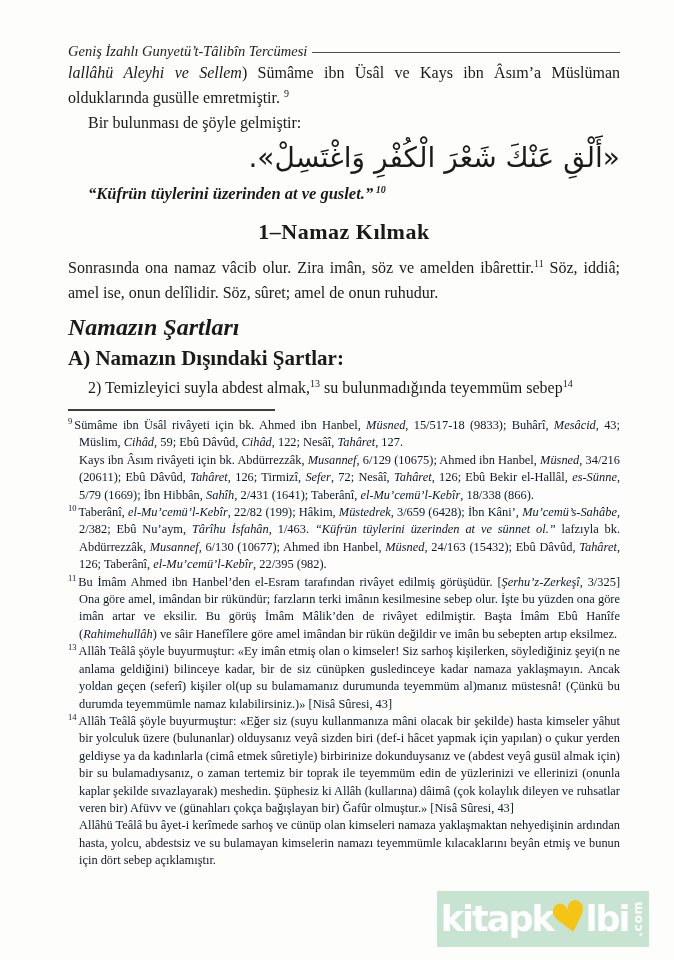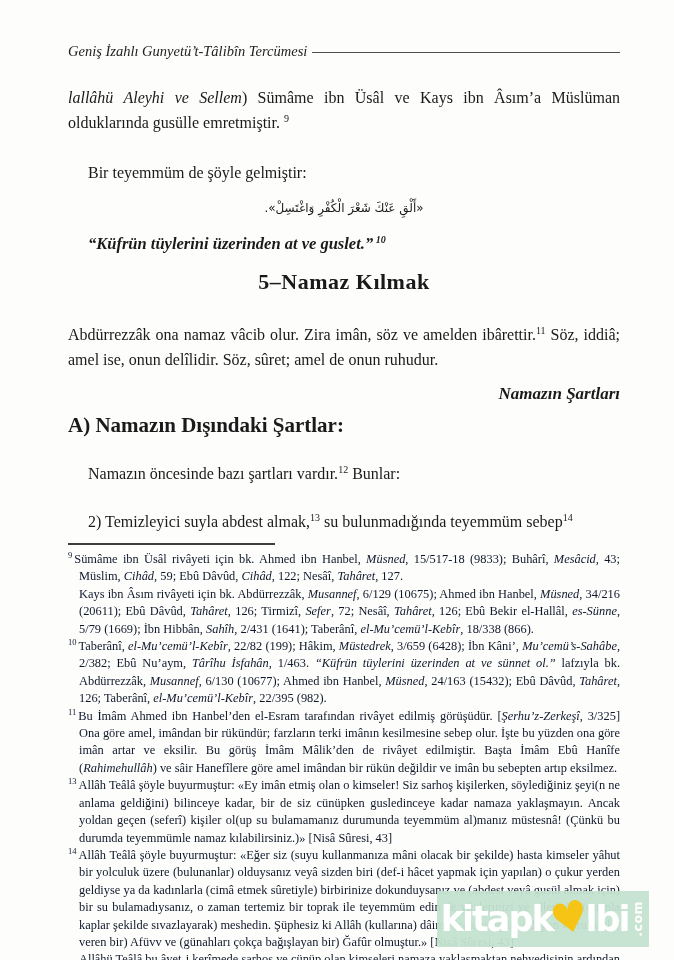--- a/index.html
+++ b/index.html
@@ -11,32 +11,32 @@
     padding:42px 54px 0 68px;
     font-family:"Liberation Serif", serif;
     color:#1a1a1a;
     overflow:hidden;
   }
   
   .header{display:flex;align-items:center;font-style:italic;font-size:14.5px;color:#222;line-height:18px;text-align:center;}
   .header-rule{flex:1;height:0;border-top:1.5px solid #4e4e4e;margin-left:5px;margin-top:3px;}
 
   
-  .blk{font-size:16px;line-height:25px;text-align:justify;margin-top:25px;}
+  .blk{font-size:16px;line-height:25px;text-align:justify;}
   .p-indent{text-align:left;text-indent:20px;}
   .p-tight{text-align:left;text-indent:20px;line-height:23px;}
   .arabic{
     font-family:"DejaVu Sans", sans-serif;
-    direction:rtl;text-align:center;
-    font-size:12px;line-height:42px;
+    direction:rtl;
+    font-size:28px;line-height:42px;
     margin:2px 0 0 0;
   }
   .quote{font-weight:bold;font-style:italic;text-align:left;padding-left:20px;font-size:16.5px;line-height:26px;margin-top:2px;}
   .h1{font-weight:bold;font-size:22px;line-height:30px;text-align:center;margin:10px 0 8px 0;letter-spacing:0.5px;}
-  .h2{font-weight:bold;font-style:italic;font-size:17px;line-height:24px;text-align:right;margin:10px 0 8px 0;}
+  .h2{font-weight:bold;font-style:italic;font-size:24px;line-height:24px;text-align:left;margin:10px 0 8px 0;}
   .h3{font-weight:bold;font-size:21px;line-height:23px;text-align:left;margin:4px 0 6px 0;}
 
   .run-i{font-style:italic;}
   .run-bi{font-weight:bold;}
   .run-sup{vertical-align:super;font-size:10px;line-height:0;}
   .run-supi{vertical-align:super;font-size:10px;line-height:0;font-style:italic;}
 
   
   .fn-sep{width:207px;border-top:2px solid #3e3e3e;margin:10px 0 6px 0;}
   .footnotes{font-size:12.4px;line-height:17.4px;text-align:justify;color:#0f172a;}
@@ -62,28 +62,27 @@
 
 <div class="page">
 
   <div class="header">
     <span class="header-title">Geniş İzahlı Gunyetü’t-Tâlibîn Tercümesi</span>
     <span class="header-rule"></span>
   </div>
 
   <div class="body-text" id="page-body">
       <div class="blk p"><span class="run-i">lallâhü Aleyhi ve Sellem</span><span class="run">) Sümâme ibn Üsâl ve Kays ibn Âsım’a Müslüman olduklarında gusülle emretmiştir. </span><span class="run-sup">9</span></div>
-      <div class="blk p-indent"><span class="run">Bir teyemmüm de şöyle gelmiştir:</span></div>
+      <div class="blk p-indent"><span class="run">Bir bulunması de şöyle gelmiştir:</span></div>
       <div class="blk arabic" dir="rtl"><span class="run">«أَلْقِ عَنْكَ شَعْرَ الْكُفْرِ وَاغْتَسِلْ».</span></div>
       <div class="blk quote"><span class="run-bi">“Küfrün tüylerini üzerinden at ve guslet.”</span><span class="run-supi"> 10</span></div>
-      <div class="blk h1"><span class="run">5–Namaz Kılmak</span></div>
-      <div class="blk p"><span class="run">Abdürrezzâk ona namaz vâcib olur. Zira imân, söz ve amelden ibârettir.</span><span class="run-sup">11</span><span class="run"> Söz, iddiâ; amel ise, onun delîlidir. Söz, sûret; amel de onun ruhudur.</span></div>
+      <div class="blk h1"><span class="run">1–Namaz Kılmak</span></div>
+      <div class="blk p"><span class="run">Sonrasında ona namaz vâcib olur. Zira imân, söz ve amelden ibârettir.</span><span class="run-sup">11</span><span class="run"> Söz, iddiâ; amel ise, onun delîlidir. Söz, sûret; amel de onun ruhudur.</span></div>
       <div class="blk h2"><span class="run">Namazın Şartları</span></div>
       <div class="blk h3"><span class="run">A) Namazın Dışındaki Şartlar:</span></div>
-      <div class="blk p-tight"><span class="run">Namazın öncesinde bazı şartları vardır.</span><span class="run-sup">12</span><span class="run"> Bunlar:</span></div>
       <div class="blk p-tight"><span class="run">2) Temizleyici suyla abdest almak,</span><span class="run-sup">13</span><span class="run"> su bulunmadığında teyemmüm sebep</span><span class="run-sup">14</span></div>
     </div>
 
   <div class="fn-sep"></div>
 
   <div class="footnotes" id="page-footnotes">
       <div class="fn"><span class="fn-num">9</span><span class="run">Sümâme ibn Üsâl rivâyeti için bk. Ahmed ibn Hanbel, </span><span class="run-i">Müsned</span><span class="run">, 15/517-18 (9833); Buhârî, </span><span class="run-i">Mesâcid</span><span class="run">, 43; Müslim, </span><span class="run-i">Cihâd</span><span class="run">, 59; Ebû Dâvûd, </span><span class="run-i">Cihâd</span><span class="run">, 122; Nesâî, </span><span class="run-i">Tahâret</span><span class="run">, 127.</span></div>
       <div class="fn fn-cont"><span class="run">Kays ibn Âsım rivâyeti için bk. Abdürrezzâk, </span><span class="run-i">Musannef</span><span class="run">, 6/129 (10675); Ahmed ibn Hanbel, </span><span class="run-i">Müsned</span><span class="run">, 34/216 (20611); Ebû Dâvûd, </span><span class="run-i">Tahâret</span><span class="run">, 126; Tirmizî, </span><span class="run-i">Sefer</span><span class="run">, 72; Nesâî, </span><span class="run-i">Tahâret</span><span class="run">, 126; Ebû Bekir el-Hallâl, </span><span class="run-i">es-Sünne</span><span class="run">, 5/79 (1669); İbn Hibbân, </span><span class="run-i">Sahîh</span><span class="run">, 2/431 (1641); Taberânî, </span><span class="run-i">el-Mu’cemü’l-Kebîr</span><span class="run">, 18/338 (866).</span></div>
       <div class="fn"><span class="fn-num">10</span><span class="run">Taberânî, </span><span class="run-i">el-Mu’cemü’l-Kebîr</span><span class="run">, 22/82 (199); Hâkim, </span><span class="run-i">Müstedrek</span><span class="run">, 3/659 (6428); İbn Kâni’, </span><span class="run-i">Mu’cemü’s-Sahâbe</span><span class="run">, 2/382; Ebû Nu’aym, </span><span class="run-i">Târîhu İsfahân</span><span class="run">, 1/463. </span><span class="run-i">“Küfrün tüylerini üzerinden at ve sünnet ol.”</span><span class="run"> lafzıyla bk. Abdürrezzâk, </span><span class="run-i">Musannef</span><span class="run">, 6/130 (10677); Ahmed ibn Hanbel, </span><span class="run-i">Müsned</span><span class="run">, 24/163 (15432); Ebû Dâvûd, </span><span class="run-i">Tahâret</span><span class="run">, 126; Taberânî, </span><span class="run-i">el-Mu’cemü’l-Kebîr</span><span class="run">, 22/395 (982).</span></div>
       <div class="fn"><span class="fn-num">11</span><span class="run">Bu İmâm Ahmed ibn Hanbel’den el-Esram tarafından rivâyet edilmiş görüşüdür. [</span><span class="run-i">Şerhu’z-Zerkeşî</span><span class="run">, 3/325] Ona göre amel, imândan bir rükündür; farzların terki imânın kesilmesine sebep olur. İşte bu yüzden ona göre imân artar ve eksilir. Bu görüş İmâm Mâlik’den de rivâyet edilmiştir. Başta İmâm Ebû Hanîfe (</span><span class="run-i">Rahimehullâh</span><span class="run">) ve sâir Hanefîlere göre amel imândan bir rükün değildir ve imân bu sebepten artıp eksilmez.</span></div>

